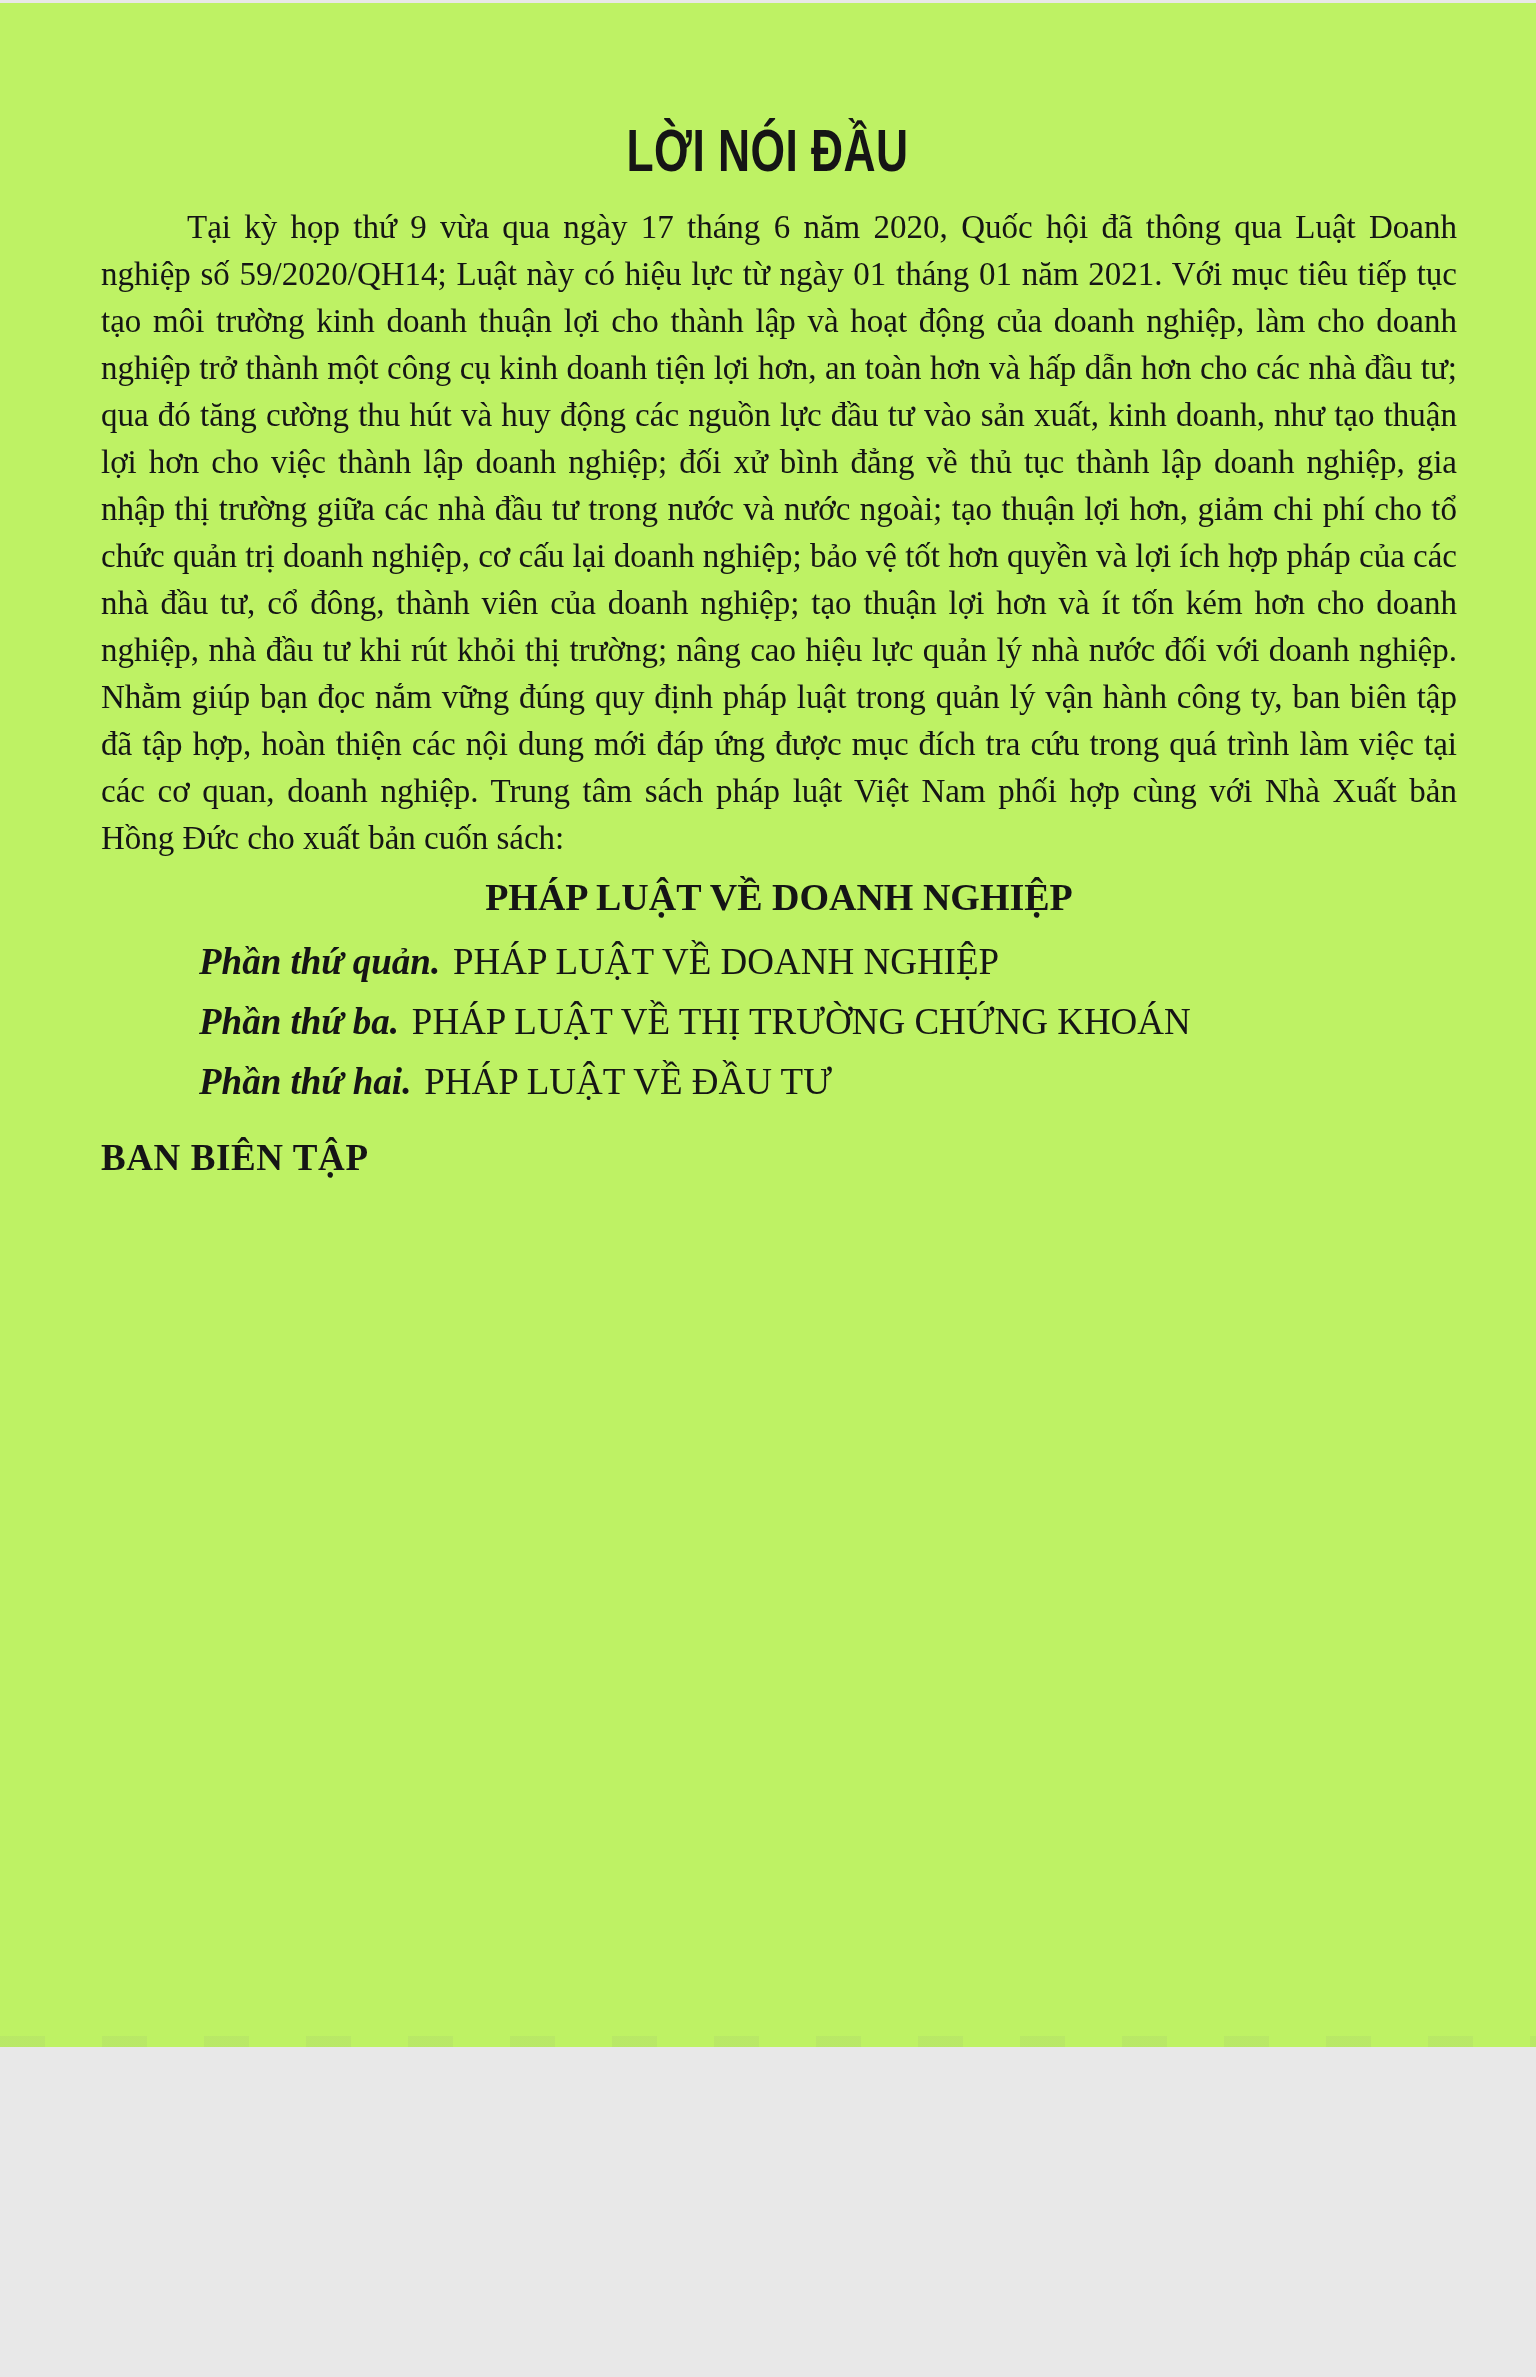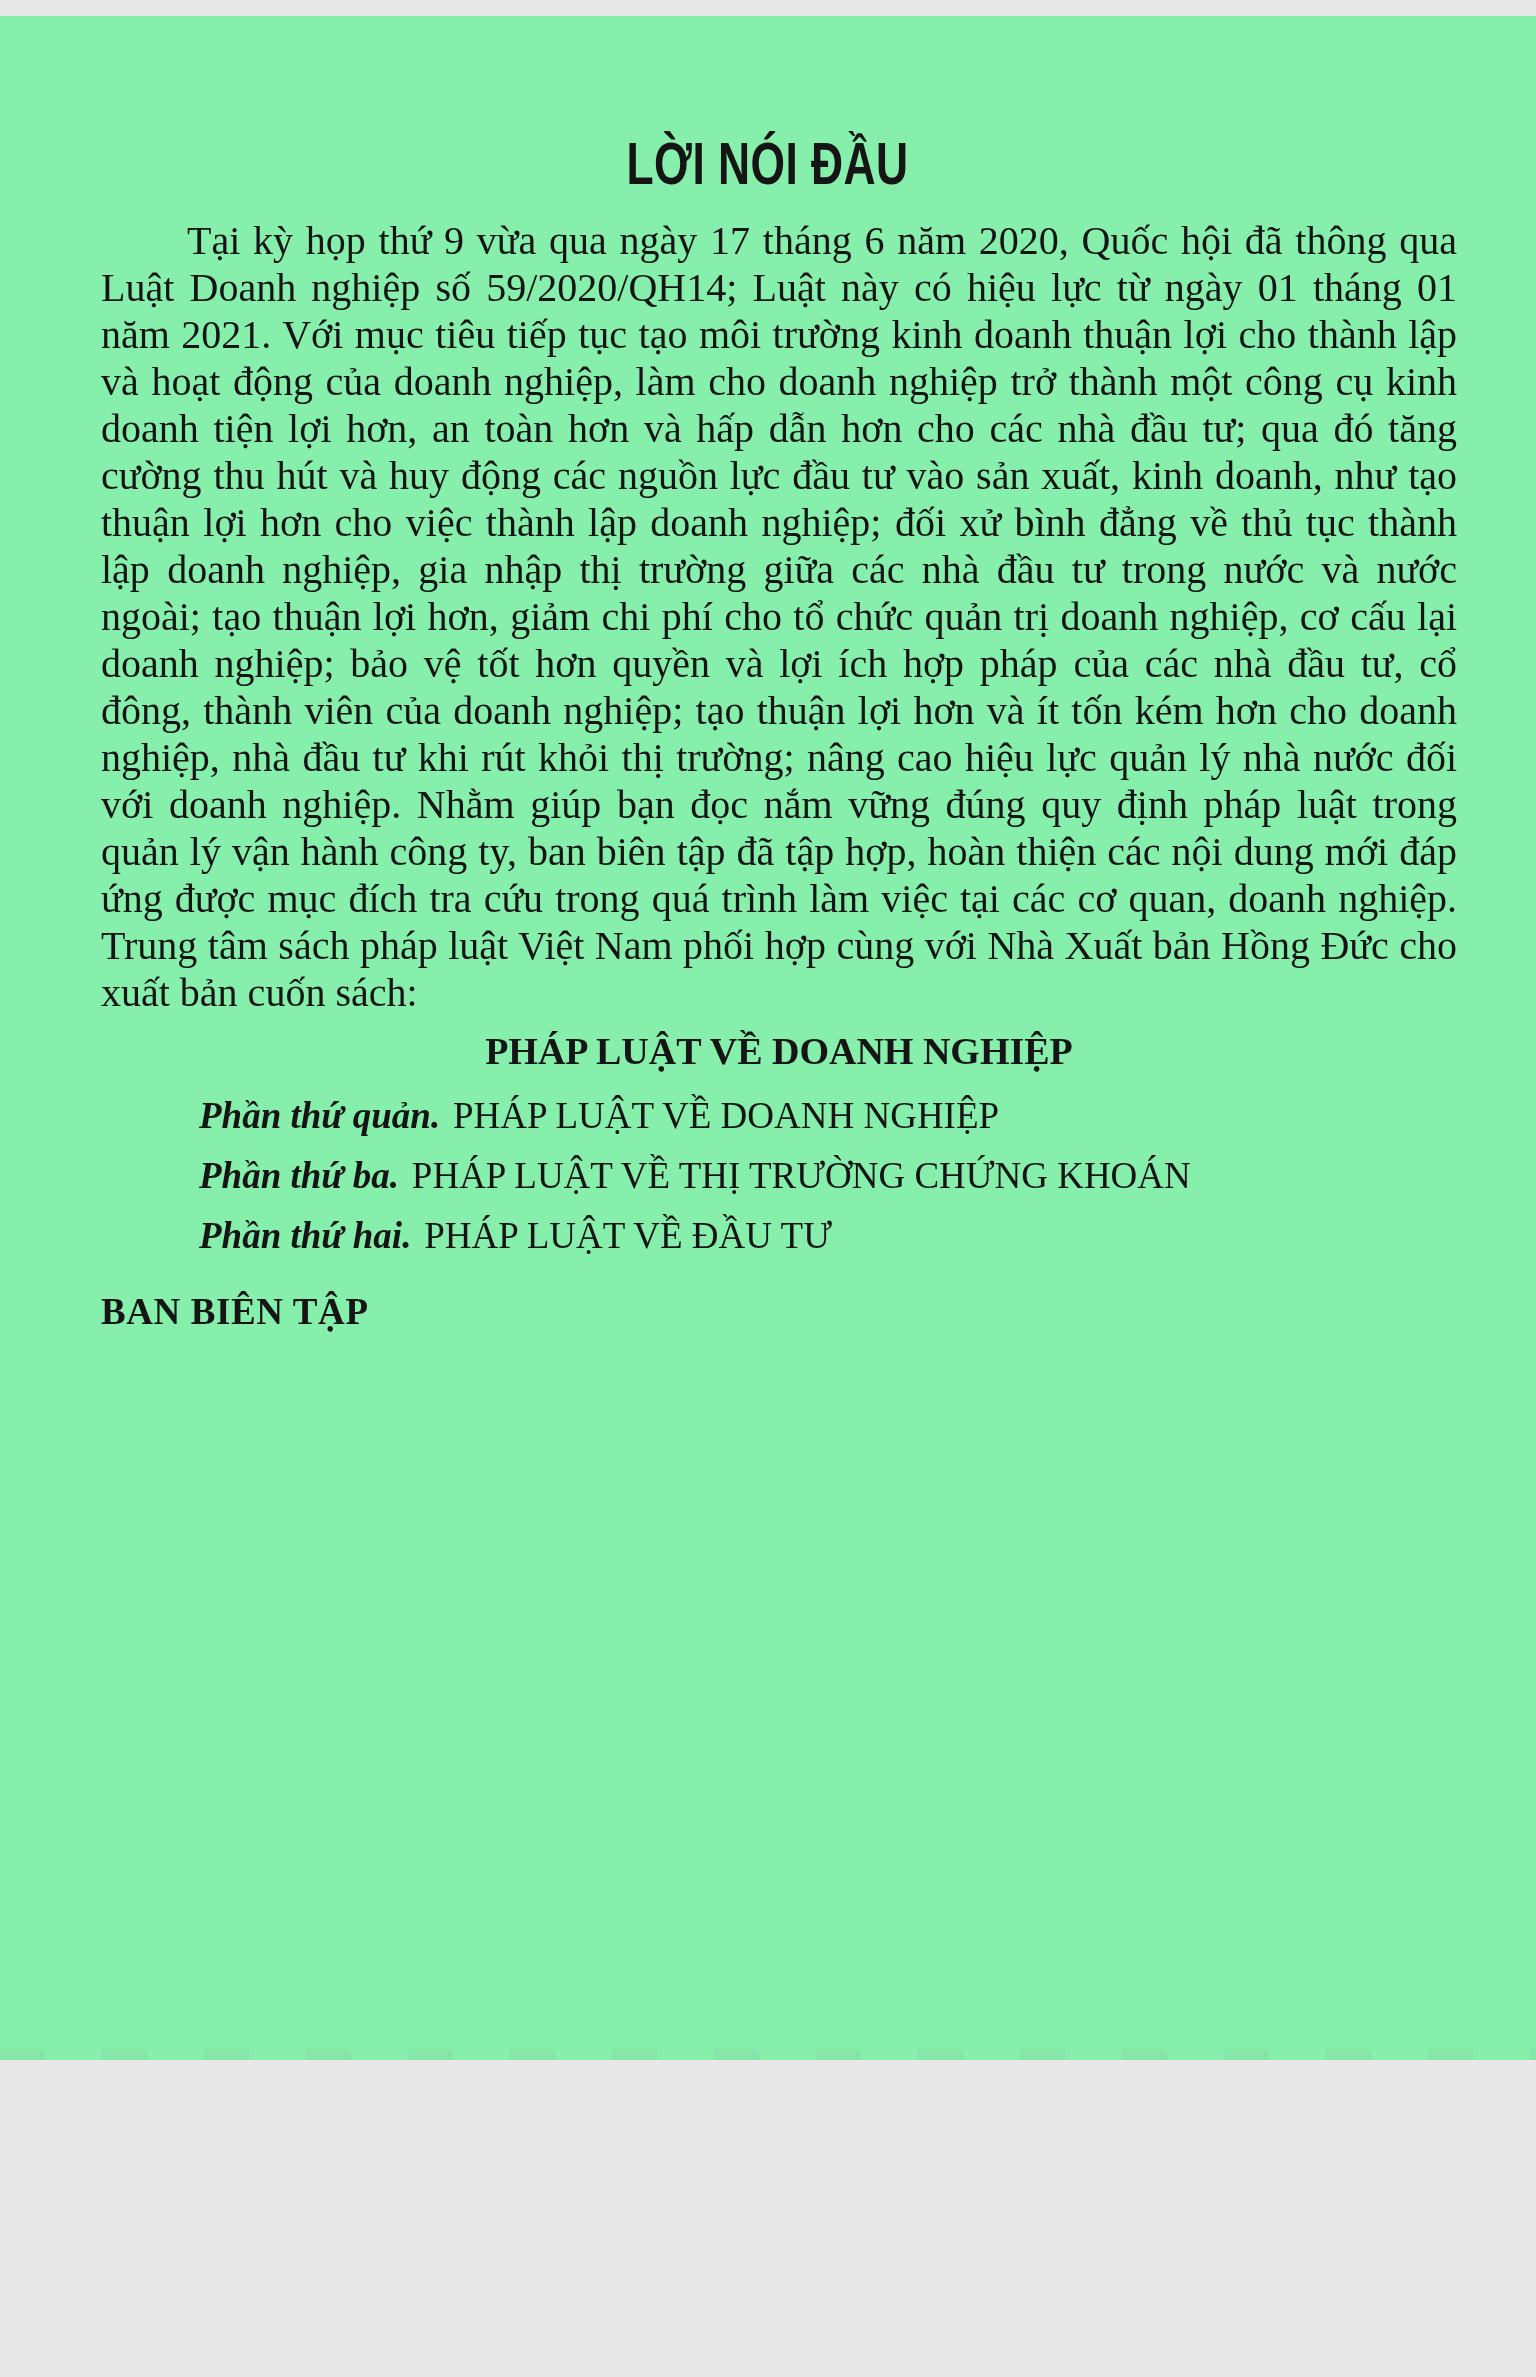--- a/index.html
+++ b/index.html
@@ -4,22 +4,22 @@
 <style>
   html, body {
     margin: 0;
     padding: 0;
     background: #e8e8e8;
   }
   .page {
     position: relative;
     width: 1536px;
     height: 2044px;
-    margin: 16px auto;
-    background: #86efac;
+    margin: 3px auto;
+    background: #bef264;
     color: #151515;
     font-family: "Liberation Serif", "DejaVu Serif", serif;
     overflow: hidden;
   }
   
   .scan-noise {
     position: absolute;
     left: 0;
     bottom: 0;
     width: 100%;
@@ -50,21 +50,21 @@
     font-size: 60px;
     line-height: 1.0;
     letter-spacing: 0.6px;
     transform: scaleX(0.74);
     transform-origin: center;
   }
   .para {
     margin: 0;
     margin-left: 101px;
     width: 1356px;
-    font-size: 40px;
+    font-size: 33px;
     line-height: 47px;
     text-align: justify;
     text-indent: 86px;
   }
   .para.first {
     margin-top: 23px;
   }
   .book-title {
     margin-left: 101px;
     width: 1356px;

